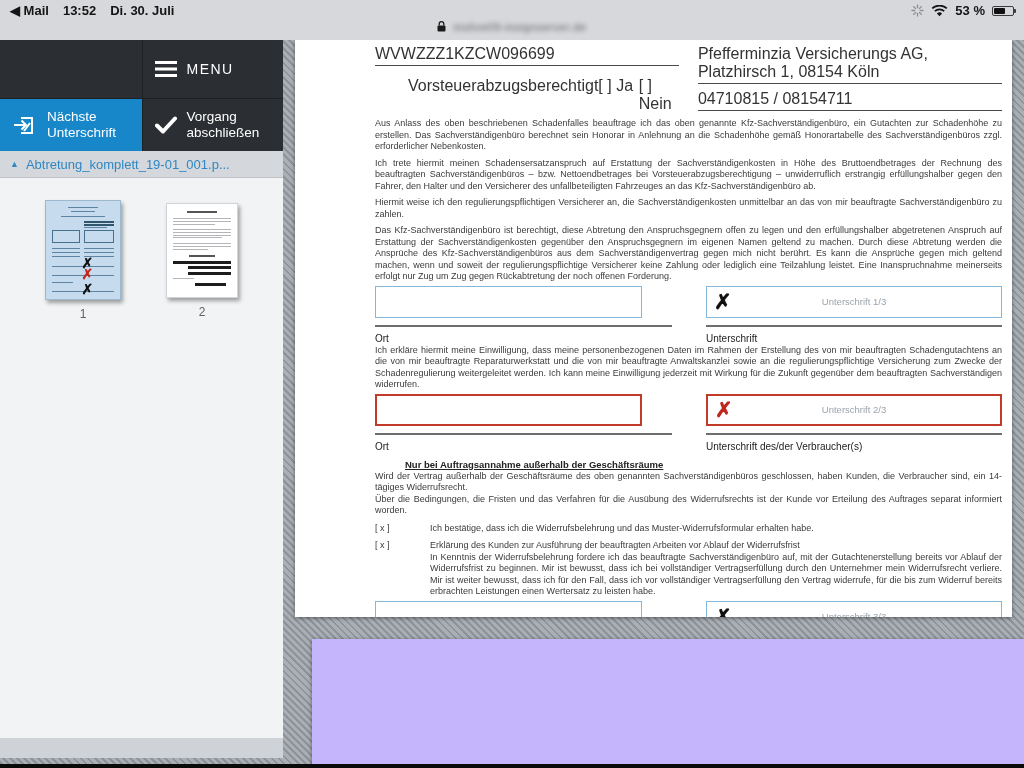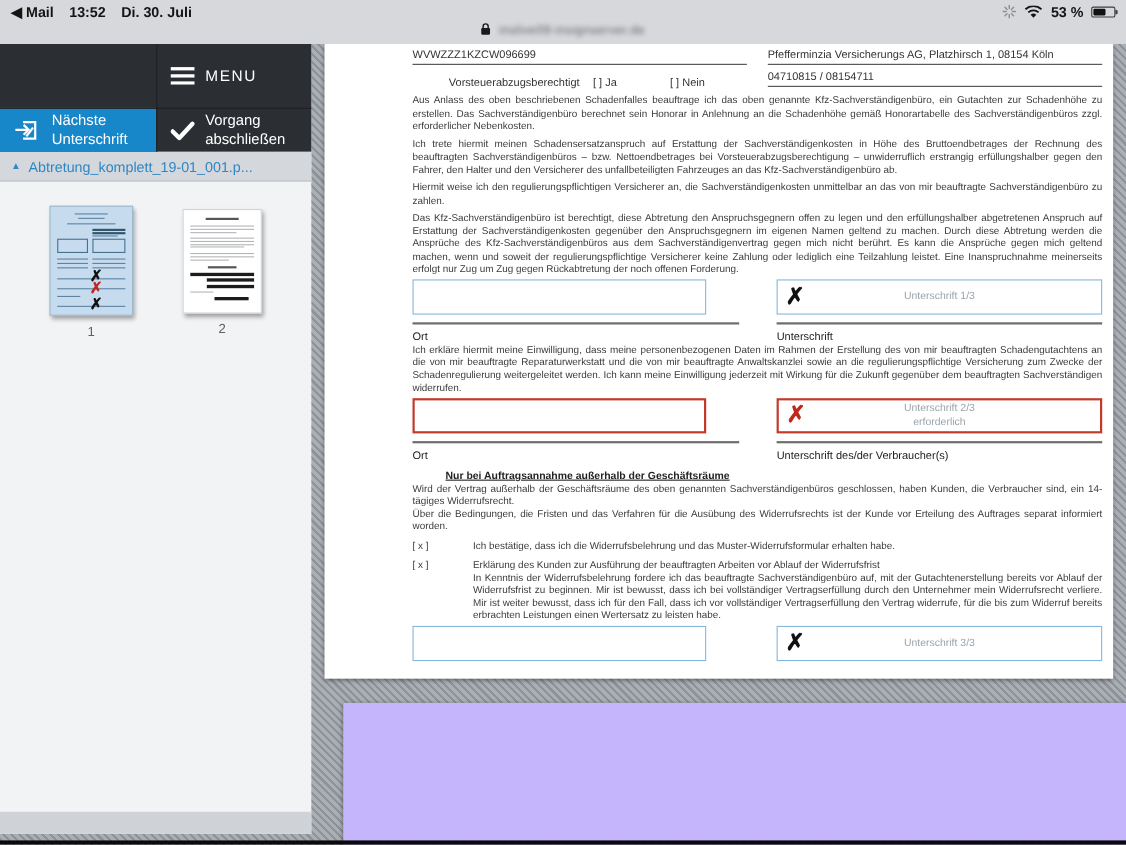--- a/index.html
+++ b/index.html
@@ -21,21 +21,21 @@
   .battery .fill { position:absolute; left:1px; top:1px; bottom:1px; width:53%; background:#111; border-radius:1px; }
   .battery .tip { position:absolute; right:-3px; top:2.5px; width:2px; height:4px; background:#3c3c3c; border-radius:0 1px 1px 0; }
   .urlrow { position:absolute; top:21px; left:0; right:0; text-align:center; font-size:11px; color:#333; }
   .urlrow .lock { display:inline-block; vertical-align:-1px; margin-right:4px; }
   .url-blur { filter:blur(2.6px); opacity:.75; letter-spacing:.5px; }
 
   
   .sidebar { position:absolute; top:40px; left:0; width:283px; height:718px; background:#f2f3f5; z-index:4; }
   .navgrid { display:grid; grid-template-columns:1fr 1fr; background:#2b2e33; }
   .navcell { height:58px; display:flex; align-items:center; padding-left:12px; color:#fff; gap:10px; }
-  .navcell.r2 { height:40px; }
+  .navcell.r2 { height:53px; }
   .navcell.divl { border-left:1px solid #1d2024; }
   .navcell.divt { border-top:1px solid #1d2024; }
   .navcell.blue { background:#1787c9; }
   .nav-label { font-size:13.5px; line-height:1.2; }
   .menu-label { font-size:14px; letter-spacing:1.5px; }
   .filerow { height:27px; background:#d4d7db; border-bottom:1px solid #bfc3c7;
              display:flex; align-items:center; gap:7px; padding:0 10px;
              color:#2f87c4; font-size:13px; white-space:nowrap; overflow:hidden; }
   .filerow .tri { font-size:9px; }
   .thumbs { display:flex; justify-content:space-evenly; align-items:flex-start; padding-top:22px; }
@@ -57,21 +57,21 @@
   
   .page1 { position:absolute; left:295px; top:40px; width:717px; height:577px; background:#fff;
            box-shadow:0 1px 4px rgba(0,0,0,.45); z-index:3; overflow:hidden; }
   .page2 { position:absolute; left:312px; top:639px; width:717px; height:161px; background:#c4b5fd;
            box-shadow:0 1px 4px rgba(0,0,0,.45); z-index:3; overflow:hidden; }
   .p2-heading { position:absolute; bottom:-7px; left:0; right:0; text-align:center;
                 font-size:16px; font-weight:bold; color:#111; letter-spacing:.5px; }
 
   .p1-inner { position:absolute; left:80px; right:10px; top:5px; bottom:4px; color:#3b3b3b; }
   .hdr { display:flex; justify-content:space-between; }
-  .hdr-col { width:48.5%; font-size:10px; color:#333; }
+  .hdr-col { width:48.5%; font-size:16px; color:#333; }
   .uline { border-bottom:1px solid #4a4a4a; padding-bottom:2px; }
   .vat-row { display:flex; margin-top:11px;margin-left:33px; }
   .vat-row .lbl { flex:1; }
   .vat-row .opt { width:70px; }
   .claim-lbl { margin-top:5px; }
   .claim-val { margin-top:6px; }
 
   .para { font-size:9px; line-height:1.28; text-align:justify; margin-top:5px; }
   .bheading { font-size:9.5px; font-weight:bold; color:#222; margin-top:7px; }
   .bheading.u { text-decoration:underline;margin-left:30px; }
@@ -291,21 +291,20 @@
       <div class="sigcol left">
         <div class="sigbox empty red boxw"></div>
         <div class="sig-line"></div>
         <div class="sig-lab">Ort</div>
       </div>
       <div class="sigcol right">
         <div class="sigbox red">
           <span class="sig-x red">✗</span>
           <span class="sig-ph">
             <div>Unterschrift 2/3</div>
-            <div>erforderlich</div>
           </span>
         </div>
         <div class="sig-line"></div>
         <div class="sig-lab">Unterschrift des/der Verbraucher(s)</div>
       </div>
     </div>
 
     <div class="bheading u">Nur bei Auftragsannahme außerhalb der Geschäftsräume</div>
     <div class="para" style="margin-top:1px;">Wird der Vertrag außerhalb der Geschäftsräume des oben genannten Sachverständigenbüros geschlossen, haben Kunden, die Verbraucher sind, ein 14-tägiges Widerrufsrecht.</div>
     <div class="para" style="margin-top:0;">Über die Bedingungen, die Fristen und das Verfahren für die Ausübung des Widerrufsrechts ist der Kunde vor Erteilung des Auftrages separat informiert worden.</div>

